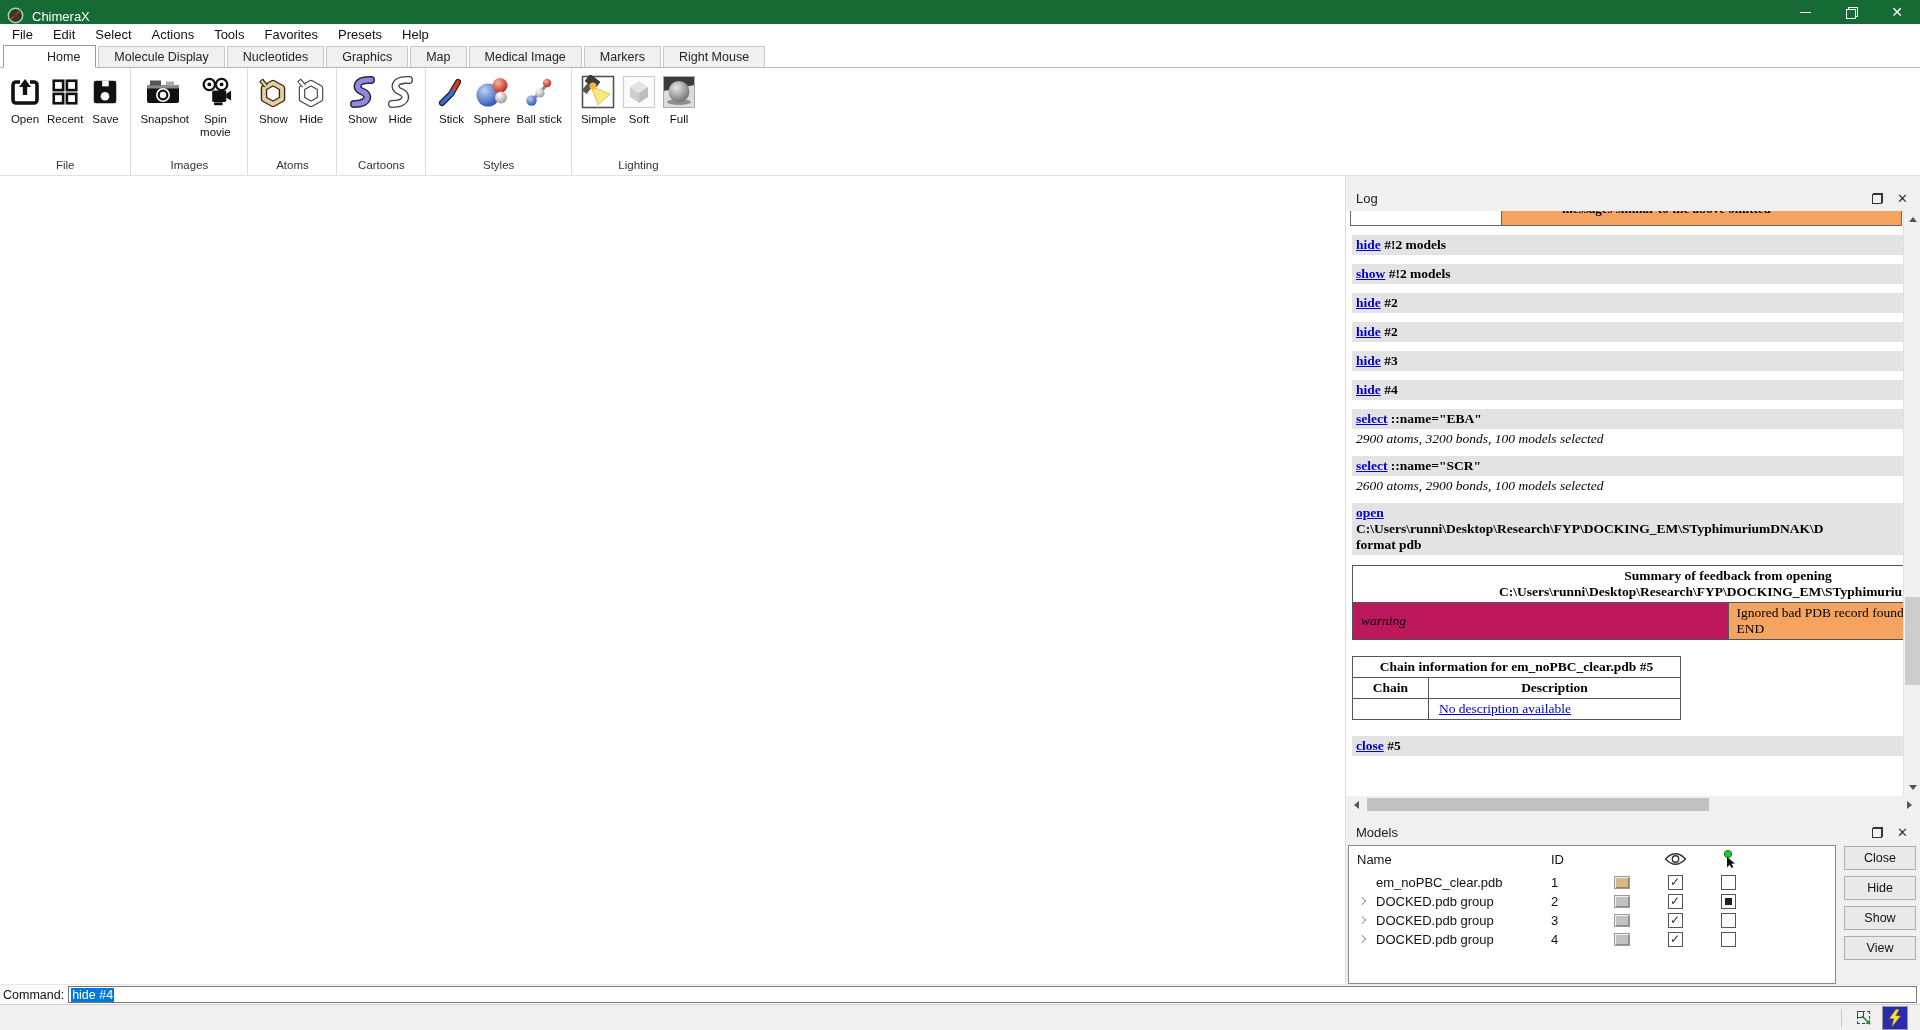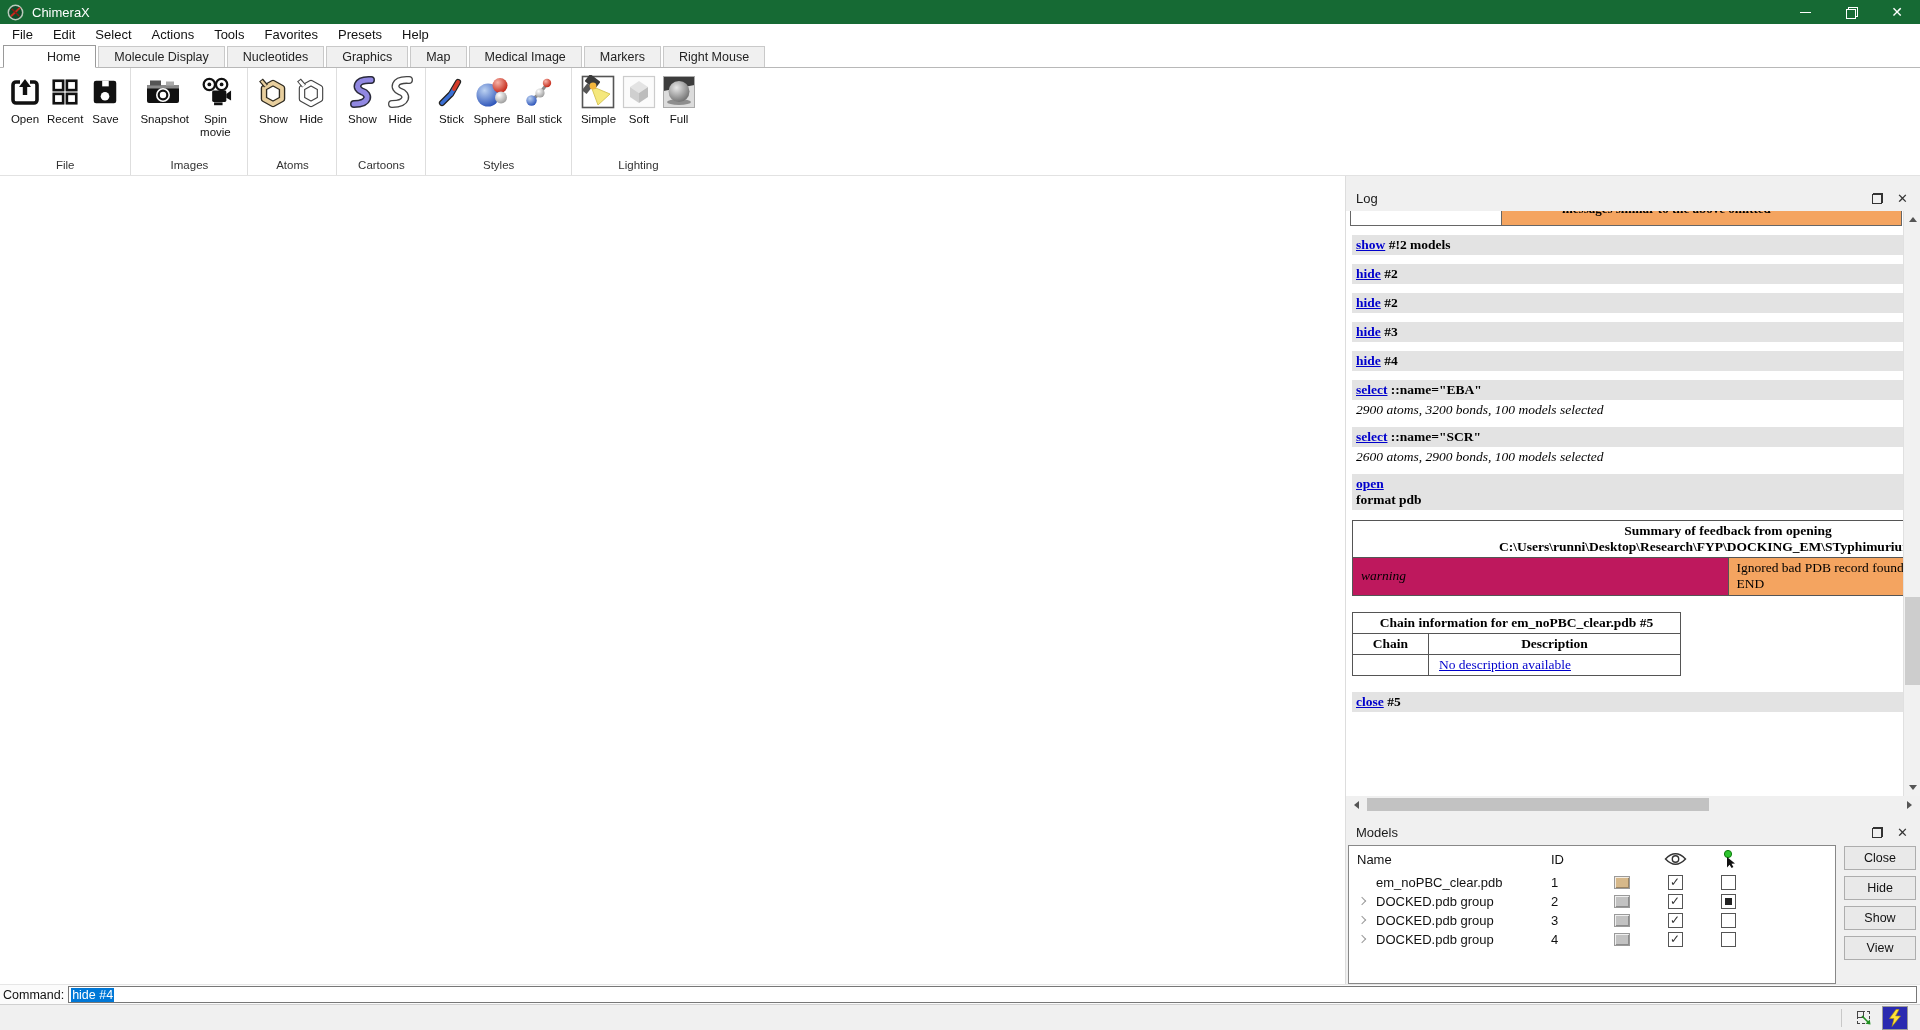--- a/index.html
+++ b/index.html
@@ -1,20 +1,20 @@
 <!DOCTYPE html>
 <html><head>
 <meta charset="utf-8">
 <style>
   * { box-sizing: border-box; margin: 0; padding: 0; }
   html,body { width:1920px; height:1030px; overflow:hidden; background:#fff;
     font-family:"Liberation Sans", sans-serif; }
 
   
-  .titlebar { height:24px; background:#166a34; display:flex; align-items:center; color:#fff; }
+  .titlebar { height:24px; background:#166a34; display:flex; align-items:flex-end; color:#fff; }
   .titlebar .app-icon { margin:0 8px 0 7px; display:flex; }
   .titlebar .title { font-size:13px; }
   .win-controls { margin-left:auto; display:flex; height:100%; }
   .win-btn { width:46px; display:flex; align-items:center; justify-content:center; color:#fff; }
   .glyph-min { width:11px; border-top:1.4px solid #fff; display:inline-block; }
   .glyph-restore { position:relative; width:11px; height:11px; display:inline-block; }
   .glyph-restore::before { content:""; position:absolute; left:0; top:2.5px; width:8px; height:8px; border:1.2px solid #fff; background:#166a34; }
   .glyph-restore::after { content:""; position:absolute; left:2.5px; top:0; width:8px; height:8px; border:1.2px solid #fff; }
   .glyph-restore::before { z-index:2; }
   .glyph-close { font-size:14px; line-height:1; }
@@ -432,34 +432,36 @@
     <div class="log-body">
       <div class="log-content">
 
         <div class="log-clipped">
           <div class="log-clipped-inner">
             <div class="lc-left"></div>
             <div class="lc-right">messages similar to the above omitted</div>
           </div>
         </div>
 
+        <div class="log-cmd"><a>hide</a><span> #!2 models</span></div>
         <div class="log-cmd"><a>show</a><span> #!2 models</span></div>
         <div class="log-cmd"><a>hide</a><span> #2</span></div>
         <div class="log-cmd"><a>hide</a><span> #2</span></div>
         <div class="log-cmd"><a>hide</a><span> #3</span></div>
         <div class="log-cmd"><a>hide</a><span> #4</span></div>
 
         <div class="log-cmd"><a>select</a><span> ::name="EBA"</span></div>
         <div class="log-out">2900 atoms, 3200 bonds, 100 models selected</div>
 
         <div class="log-cmd"><a>select</a><span> ::name="SCR"</span></div>
         <div class="log-out">2600 atoms, 2900 bonds, 100 models selected</div>
 
         <div class="log-cmd">
           <div><a>open</a></div>
+          <div class="open-path">C:\Users\runni\Desktop\Research\FYP\DOCKING_EM\STyphimuriumDNAK\D</div>
           <div>format pdb</div>
         </div>
 
         <div class="summary-wrap">
           <table class="summary-table">
             <tbody>
                 <tr>
                   <td colspan="2" class="sum-head">
               <div>Summary of feedback from opening</div>
               <div>C:\Users\runni\Desktop\Research\FYP\DOCKING_EM\STyphimuriumDNAK\</div>

